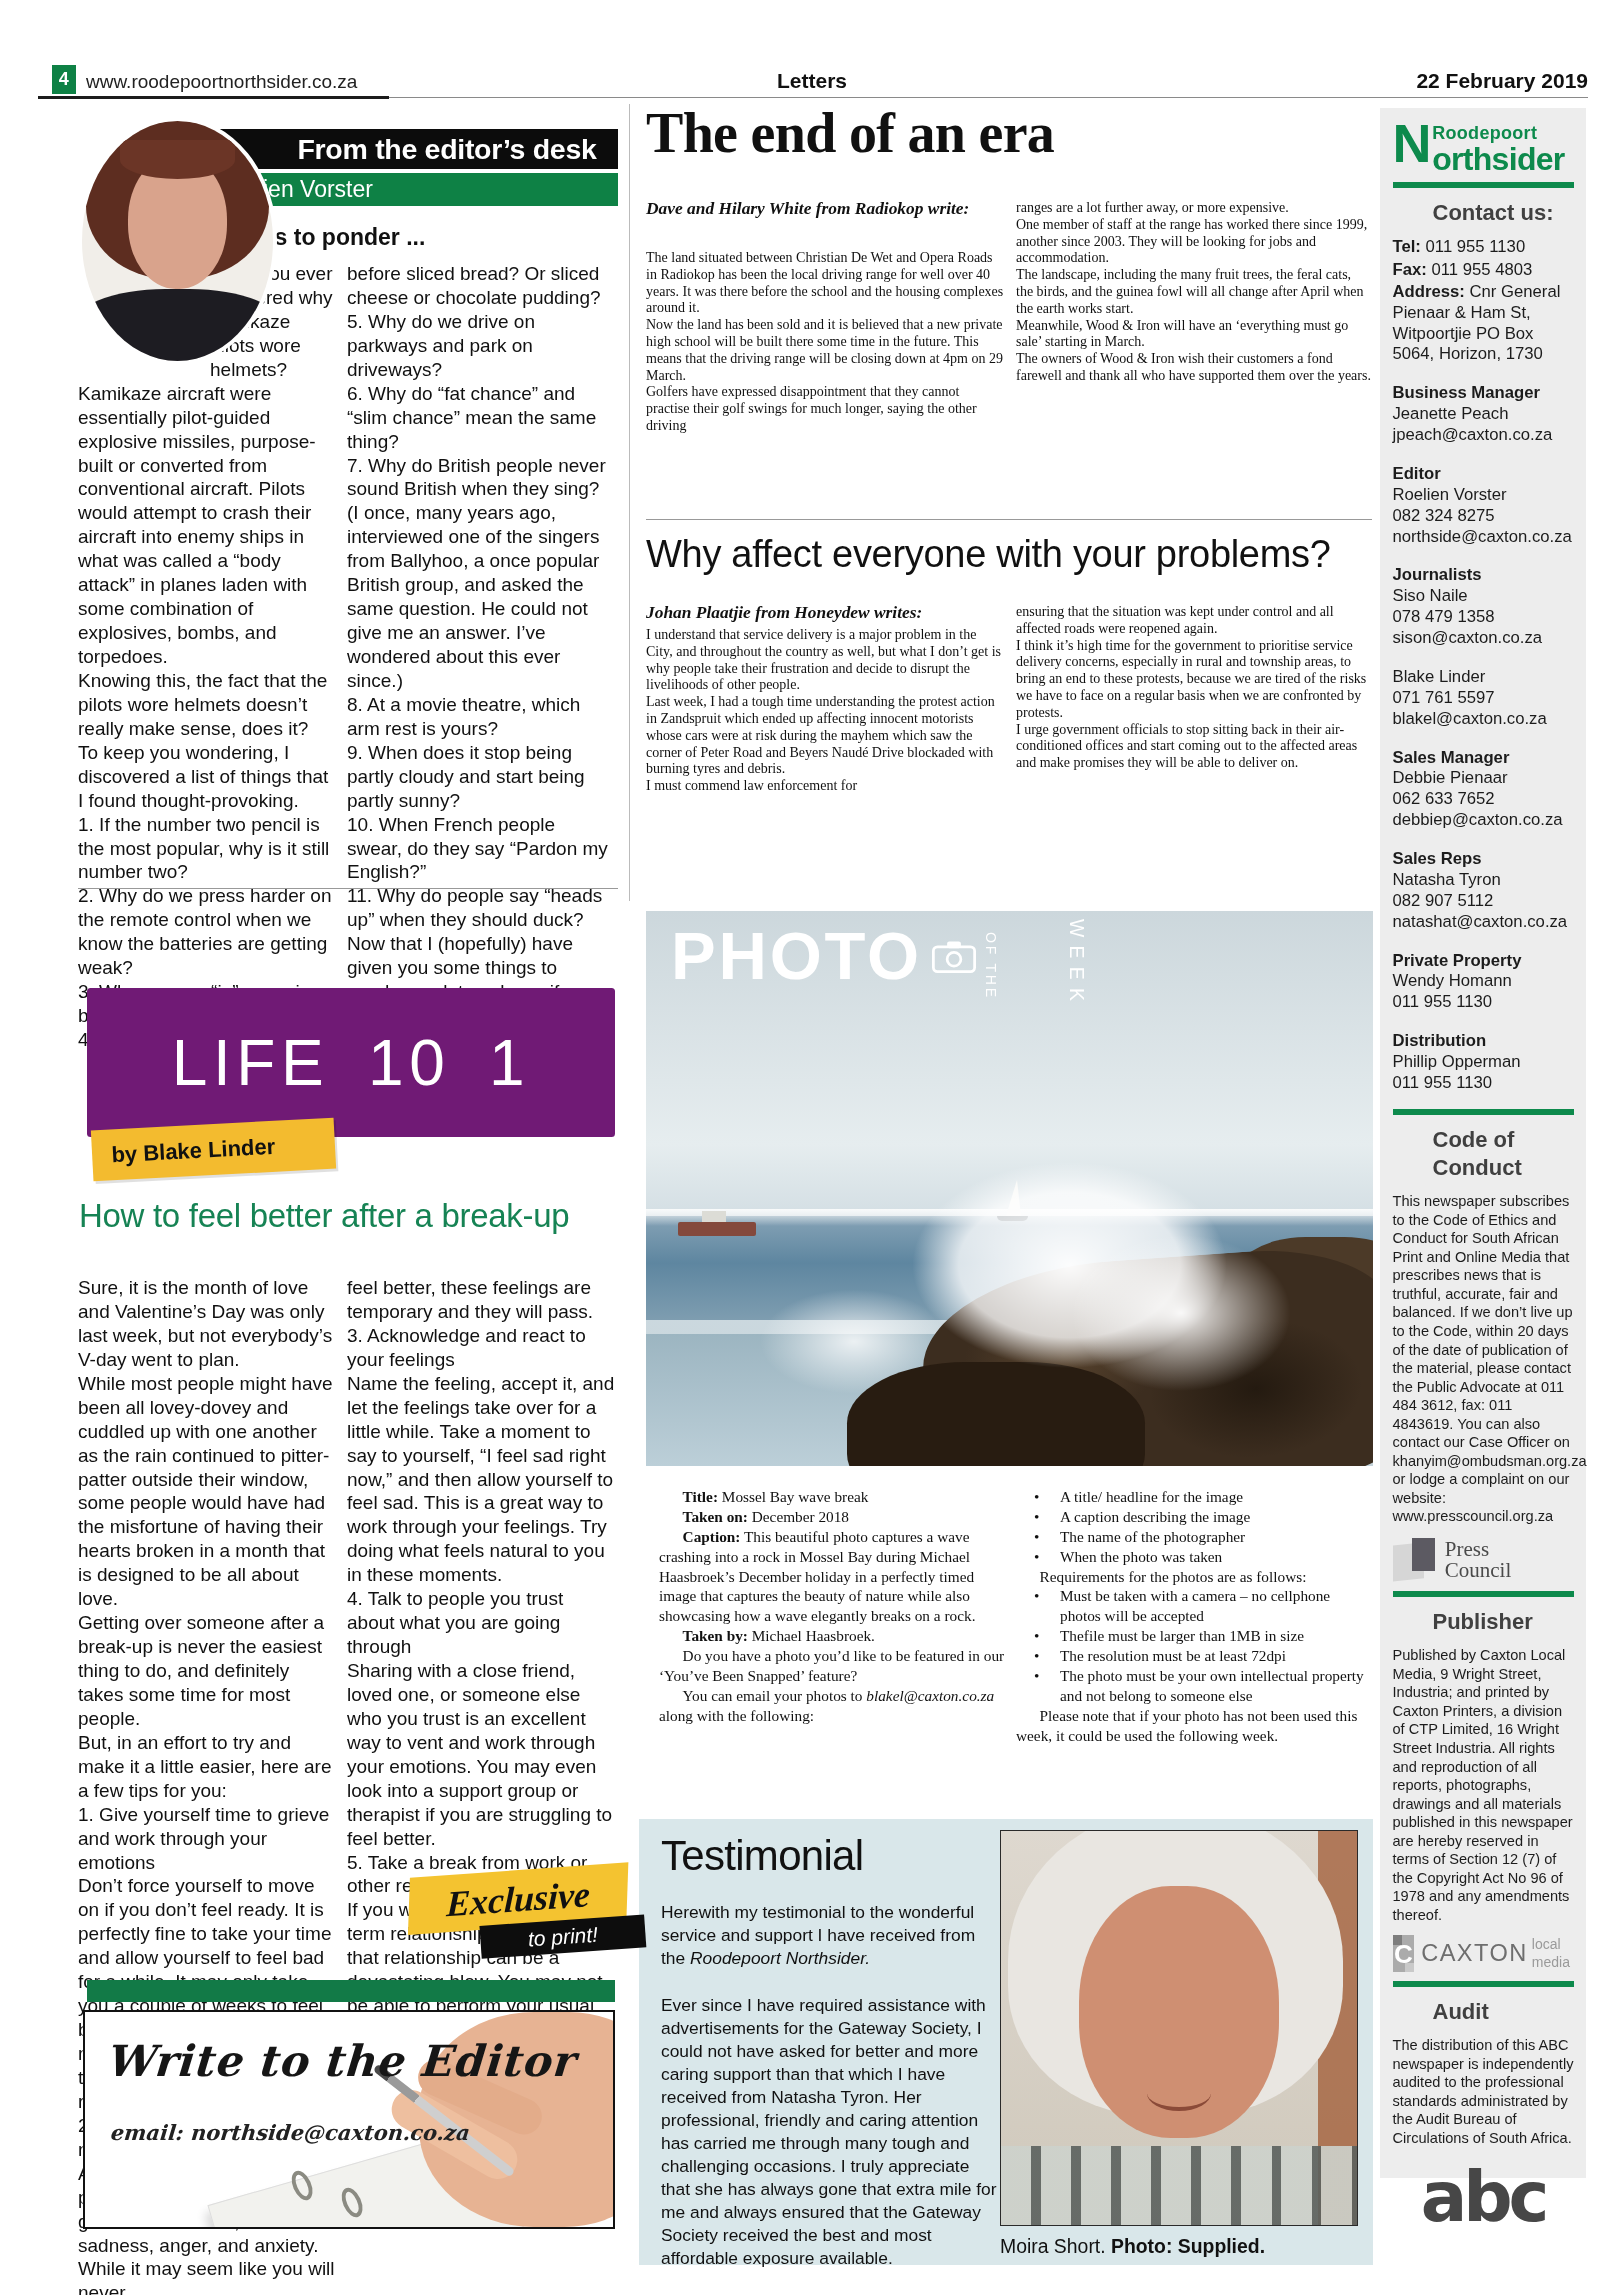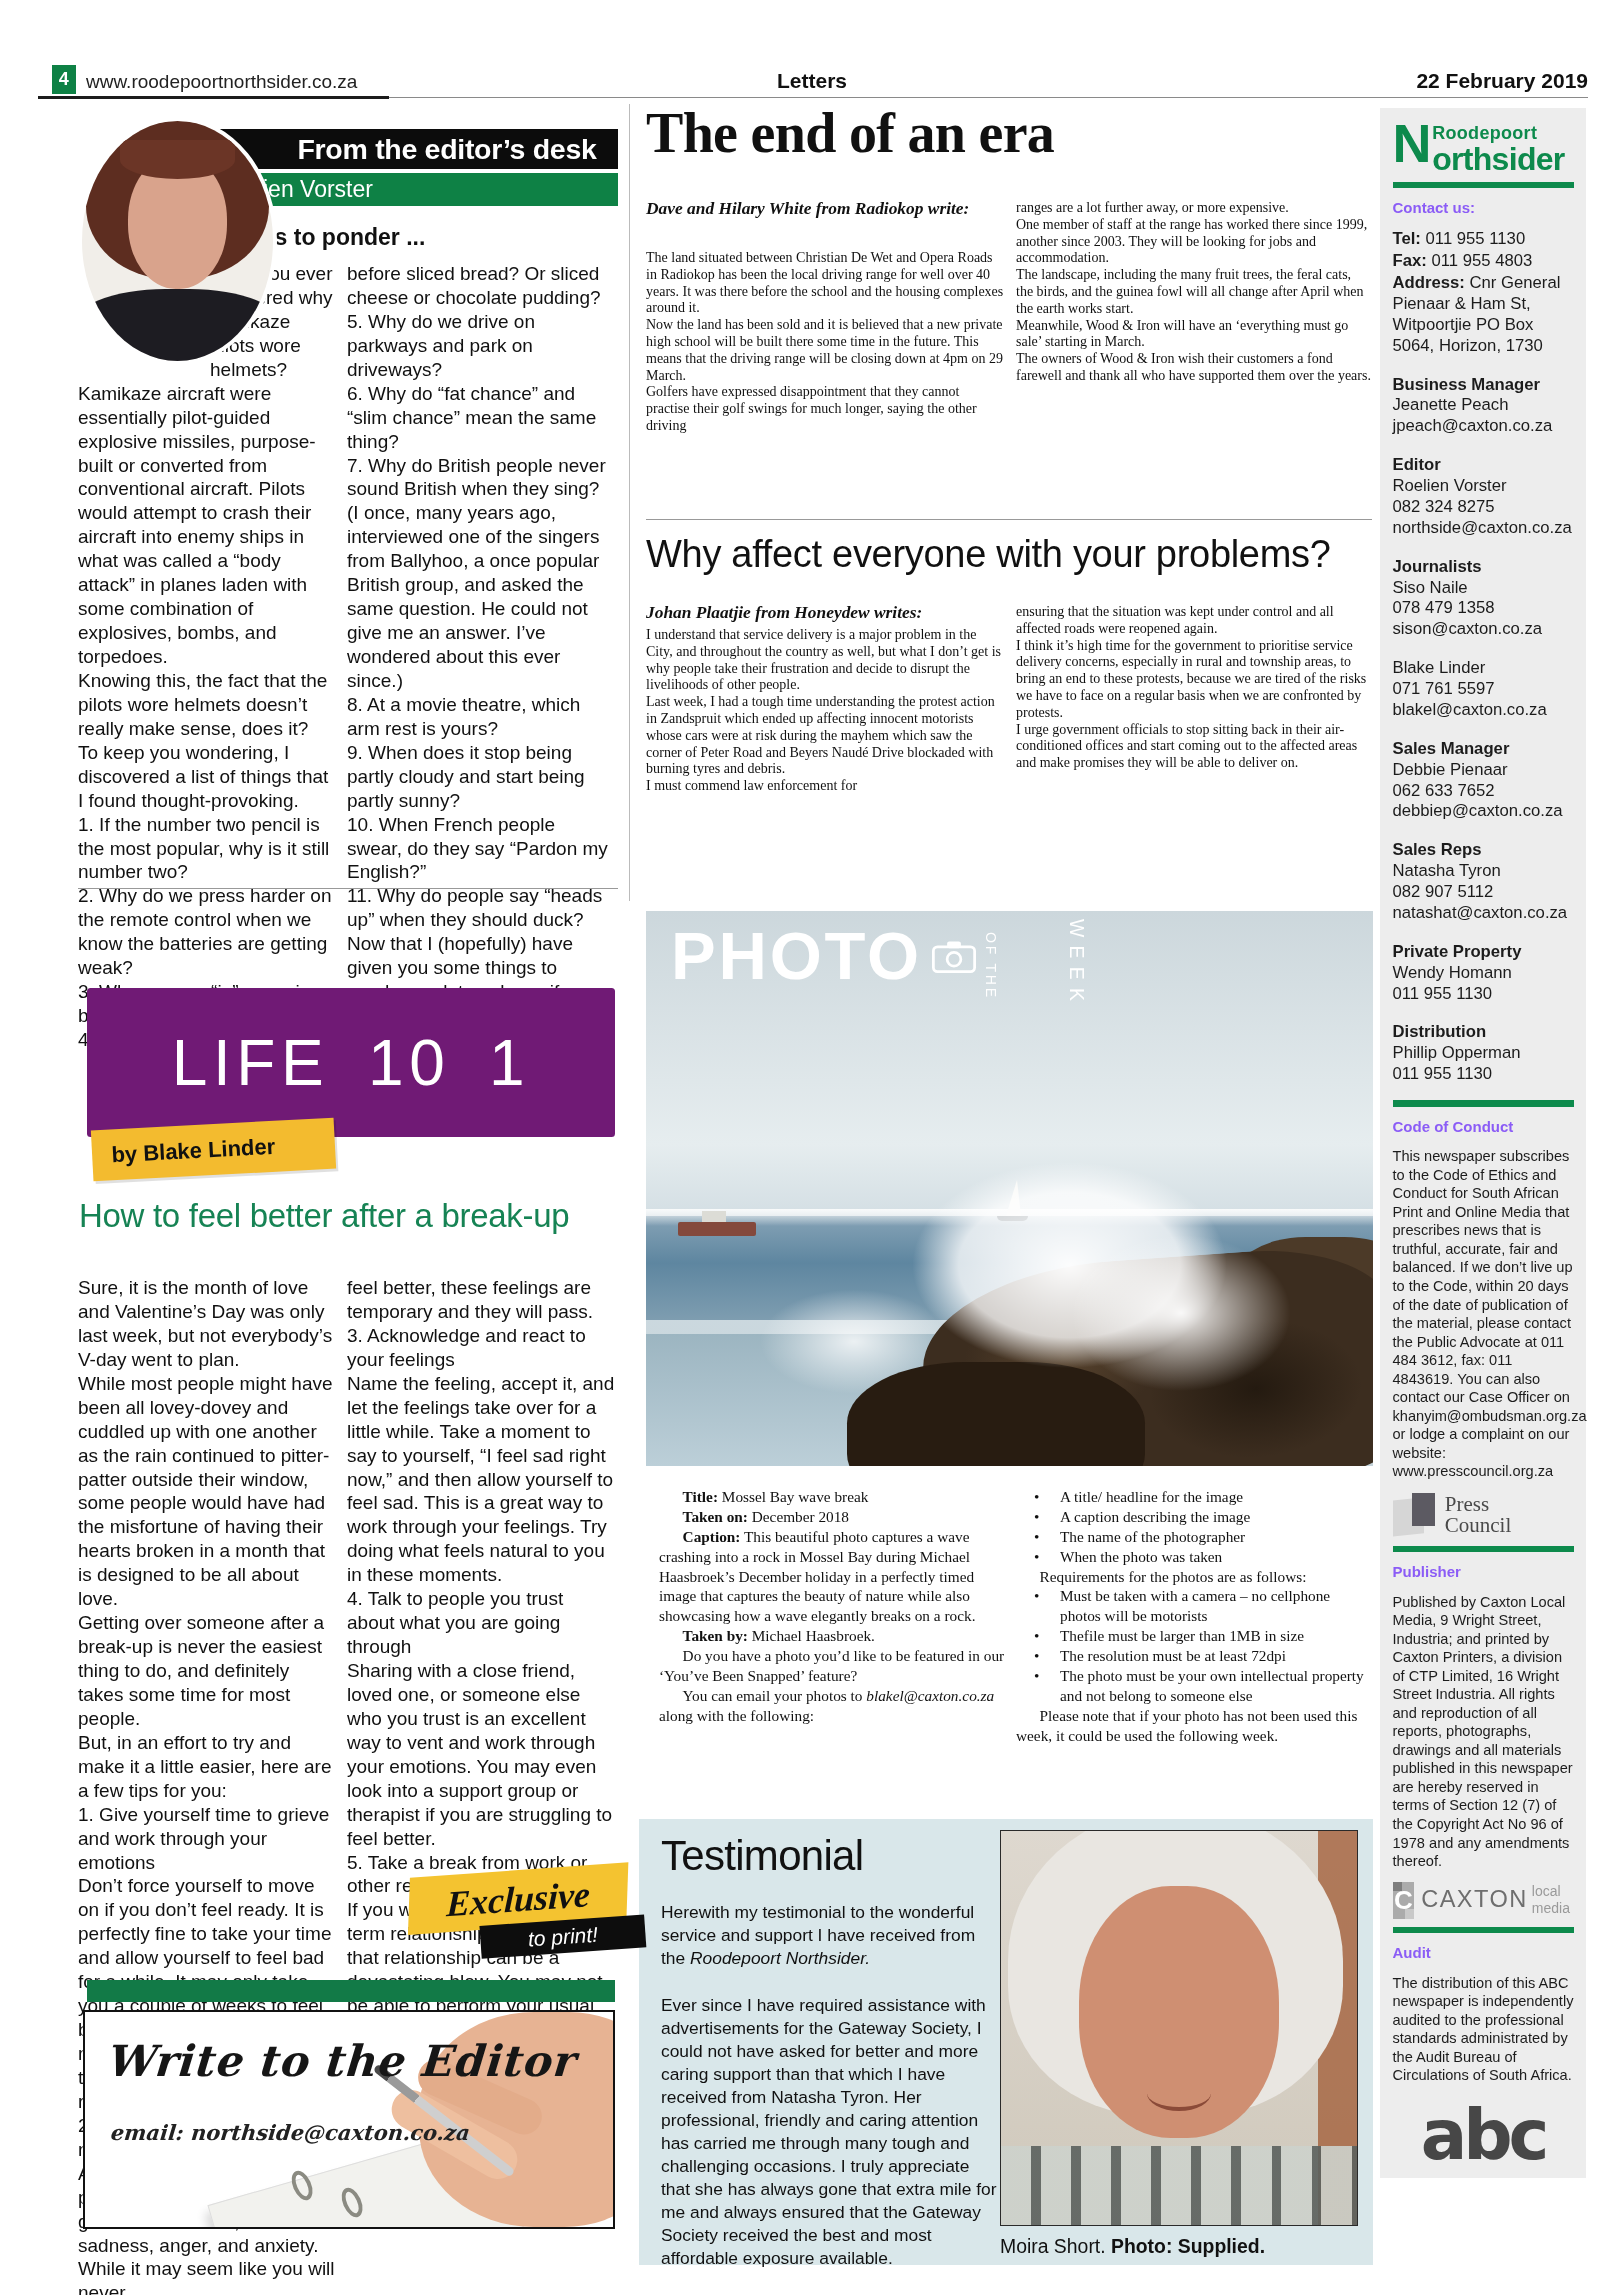--- a/index.html
+++ b/index.html
@@ -156,21 +156,21 @@
 
   
   .sidebar { left:1380px; top:108px; width:206px; height:2070px; background:#ededed; padding:14px 12.5px 0 12.5px;
              font-size:16.7px; line-height:1.25; color:#1c1c1c; }
   .sb-logo-line { display:flex; align-items:flex-start; }
   .sb-n { font-size:54px; font-weight:800; color:#0d8a4c; line-height:0.78; letter-spacing:-1.4px; }
   .sb-logo-right { display:flex; flex-direction:column; margin-left:2.1px; }
   .sb-roodepoort { font-size:18px; font-weight:700; color:#0d8a4c; letter-spacing:0.3px; }
   .sb-northsider { font-size:32px; font-weight:800; color:#0d8a4c; line-height:0.9; letter-spacing:-0.7px; }
   .sb-rule { height:6.2px; background:#0d8a4c; margin:8.3px 0 11px 0; }
-  .sb-head-green { color:#8b5cf6; font-size:15px; font-weight:700; margin-bottom:11px; }
+  .sb-head-green { color:#404040; font-size:22px; font-weight:700; margin-bottom:11px;margin-left:40px; }
   .sb-row { margin-bottom:1.4px; }
   .sb-row b { font-weight:700; }
   .sb-role { font-weight:700; margin-top:18px; }
   .sb-small { font-size:14.6px; line-height:1.27; }
   .pc { display:flex; align-items:center; margin:12.5px 0 7px 0; }
   .pc-glyph { position:relative; width:44px; height:44px; margin-right:8.3px; }
   .pc-g1 { position:absolute; left:0; top:5.6px; width:30.5px; height:36px; background:#d6d6d6; transform:skewY(-6deg); }
   .pc-g2 { position:absolute; right:1.4px; top:0; width:23.6px; height:33px; background:#5c5a62; }
   .pc-text { font-family:"Liberation Serif", serif; font-size:21px; line-height:1.04; color:#4a4a4a; }
   .cx { display:flex; align-items:center; margin:11px 0 7px 0; }
@@ -284,21 +284,21 @@
     <p class="ind"><b>Taken by:</b> <span>Michael Haasbroek.</span></p>
     <p class="ind">Do you have a photo you’d like to be featured in our ‘You’ve Been Snapped’ feature?</p>
     <p class="ind"><span>You can email your photos to </span><i>blakel@caxton.co.za</i><span> along with the following:</span></p>
   </div>
   <div class="abs snap-col snap-col2">
     <p class="bullet">A title/ headline for the image</p>
     <p class="bullet">A caption describing the image</p>
     <p class="bullet">The name of the photographer</p>
     <p class="bullet">When the photo was taken</p>
     <p class="ind">Requirements for the photos are as follows:</p>
-    <p class="bullet">Must be taken with a camera – no cellphone photos will be motorists</p>
+    <p class="bullet">Must be taken with a camera – no cellphone photos will be accepted</p>
     <p class="bullet">Thefile must be larger than 1MB in size</p>
     <p class="bullet">The resolution must be at least 72dpi</p>
     <p class="bullet">The photo must be your own intellectual property and not belong to someone else</p>
     <p class="ind">Please note that if your photo has not been used this week, it could be used the following week.</p>
   </div>
 
   <div class="abs life-box">LIFE 10 1</div>
   <div class="abs life-tag">by Blake Linder</div>
   <div class="abs life-head">How to feel better after a break-up</div>
   <div class="abs life-col life-col1">

